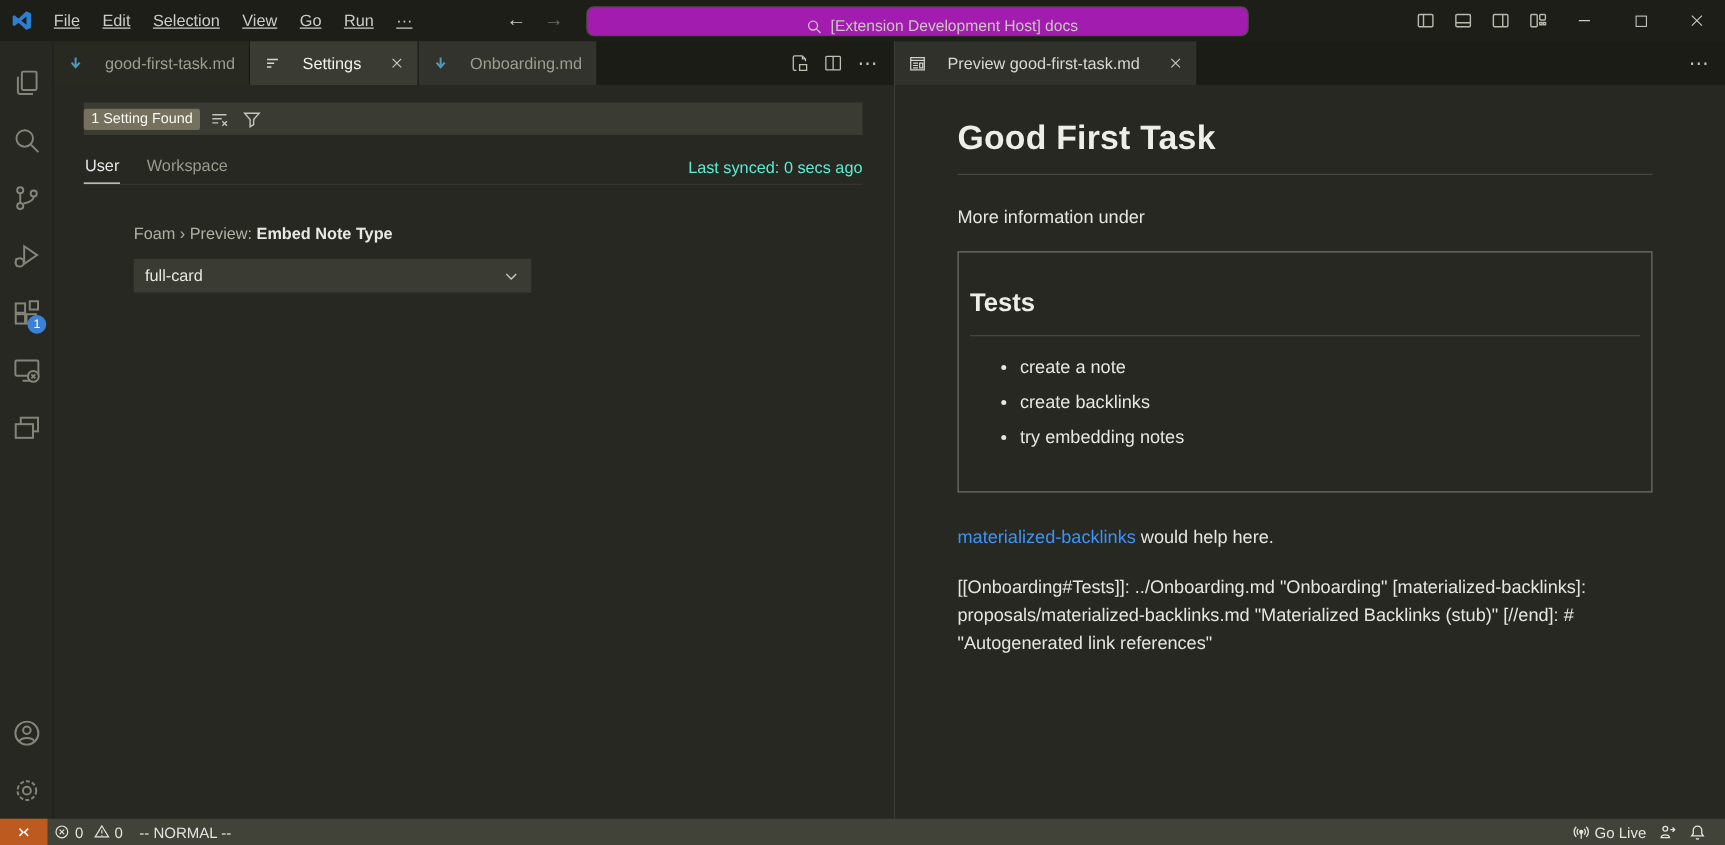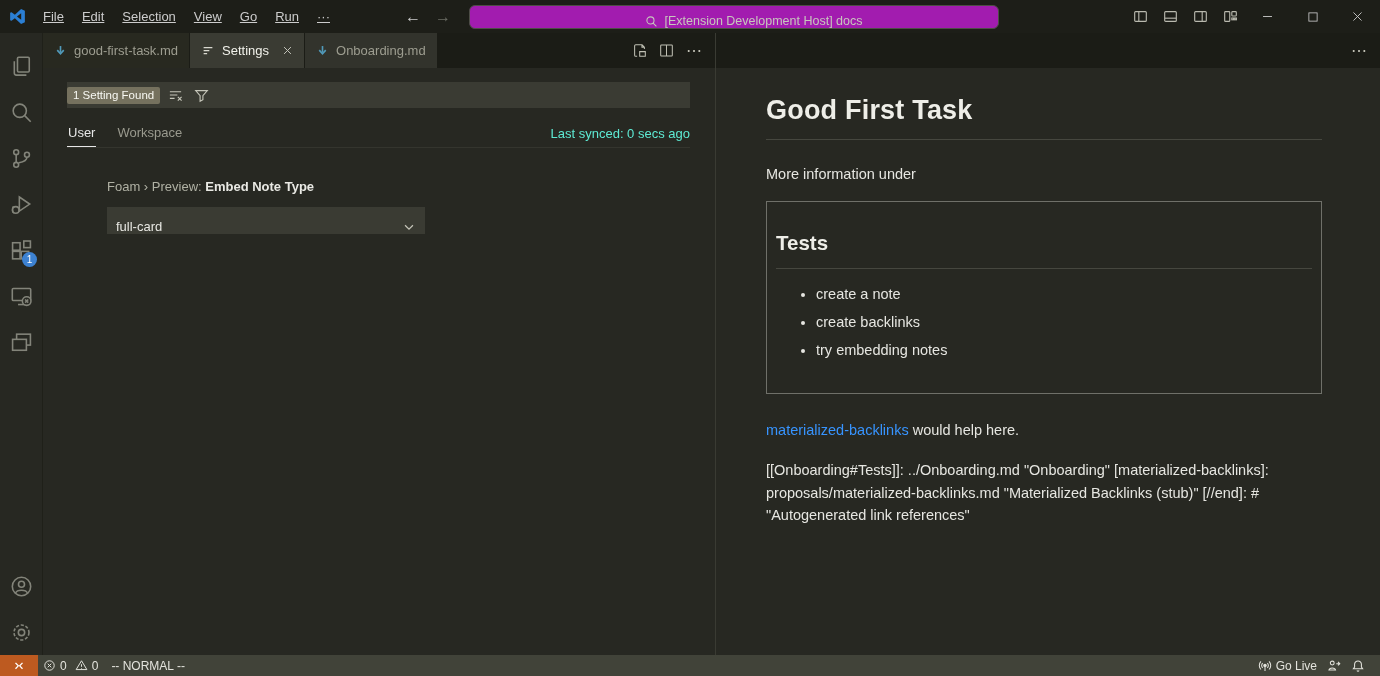--- a/index.html
+++ b/index.html
@@ -33,21 +33,21 @@
   .ab-spacer { flex:1; }
   .ab-badge { position:absolute; right:5px; bottom:6px; background:#3d82d2; color:#fff;
     font-size:10px; width:15px; height:15px; border-radius:50%; display:flex;
     align-items:center; justify-content:center; }
 
   .group-left { width:674px; flex:0 0 674px; display:flex; flex-direction:column;
     border-left:1px solid #1f2019; border-right:1px solid #3a3b33; }
   .group-right { flex:1; display:flex; flex-direction:column; min-width:0; }
 
   .tabbar { height:35px; background:#1b1c16; display:flex; align-items:stretch; flex:0 0 35px; }
-  .tab { display:flex; align-items:center; gap:7px; padding:0 11px; font-size:13px;
+  .tab { display:flex; align-items:center; gap:17px; padding:0 11px; font-size:13px;
     margin-right:1px; color:#9d9d90; cursor:default; }
   .tab .close { margin-left:6px; color:#c7c7bd; }
   .tab-inactive-dark { background:#282920; }
   .tab-active { background:#3a3b33; color:#f1f1ea; }
   .tab-inactive { background:#32332c; }
   .tab-active-unfocused { background:#30312a; color:#d8d8d0; }
   .tab-actions { margin-left:auto; display:flex; align-items:center; gap:12px;
     padding-right:12px; color:#c0c0b4; }
   .ellipsis { font-size:16px; letter-spacing:1px; color:#c0c0b4; }
 
@@ -63,21 +63,21 @@
   .scope-row { margin-top:17px; display:flex; align-items:center; font-size:13px;
     border-bottom:1px solid #34352e; padding-bottom:0; }
   .scope-tab { padding:0 1px 6px 1px; color:#e7e7e7; border-bottom:1px solid #e7e7e7; }
   .scope-tab2 { margin-left:21px; padding-bottom:6px; color:#9a9a8e; border-bottom:1px solid transparent; }
   .last-synced { margin-left:auto; color:#5eead4; padding-bottom:6px; }
   .setting-item { margin-top:31px; margin-left:40px; }
   .setting-label { font-size:13px; }
   .setting-cat { color:#b0b1a4; }
   .setting-name { color:#e9e9e4; font-weight:bold; }
   .setting-select { margin-top:13px; width:318px; height:27px; background:#3a3b33;
-    color:#e8e8e3; font-size:13px; display:flex; align-items:flex-end; padding:0 9px; }
+    color:#e8e8e3; font-size:13px; display:flex; align-items:center; padding:0 9px; }
   .setting-select .chev { margin-left:auto; color:#c5c5b9; }
 
   
   .preview-body { flex:1; background:#272822; padding:16px 58px 0 50px; color:#e6e6e1;
     font-size:14.5px; line-height:1.5; min-height:0; overflow:hidden; }
   .md-h1 { font-size:27px; font-weight:600; color:#eeeee8; margin:6px 0 0 0;
     padding-bottom:8px; border-bottom:1px solid #46473f; letter-spacing:.2px; }
   .md-p1 { margin:22px 0 0 0; }
   .md-p2 { margin:24px 0 0 0; }
   .embed-card { margin-top:16px; border:1px solid #6f7069; padding:26px 9px 26px 9px; }
@@ -331,20 +331,36 @@
                   <path d="M3.5 6l4.5 4.5L12.5 6"></path>
                 </svg>
             </span>
           </div>
         </div>
       </div>
     </div>
 
     <div class="group-right">
       <div class="tabbar">
+        <div class="tab tab-active-unfocused">
+          <span>
+            <svg width="14" height="14" viewBox="0 0 16 16" fill="none" stroke="currentColor" stroke-width="1.1">
+                <rect x="1.8" y="2.4" width="12.4" height="11.2"></rect>
+                <path d="M1.8 5h12.4"></path>
+                <path d="M4 7.4h4.5M4 9.6h4.5M4 11.8h4.5"></path>
+                <rect x="10" y="7.4" width="2.8" height="4.4"></rect>
+              </svg>
+          </span>
+          <span>Preview good-first-task.md</span>
+          <span class="close">
+            <svg width="11" height="11" viewBox="0 0 16 16" stroke="currentColor" stroke-width="1.4">
+                <path d="M3 3l10 10M13 3L3 13"></path>
+              </svg>
+          </span>
+        </div>
         <div class="tab-actions">
           <span class="ellipsis">⋯</span>
         </div>
       </div>
 
       <div class="preview-body">
         <h1 class="md-h1">Good First Task</h1>
         <p class="md-p2">More information under</p>
 
         <div class="embed-card">

